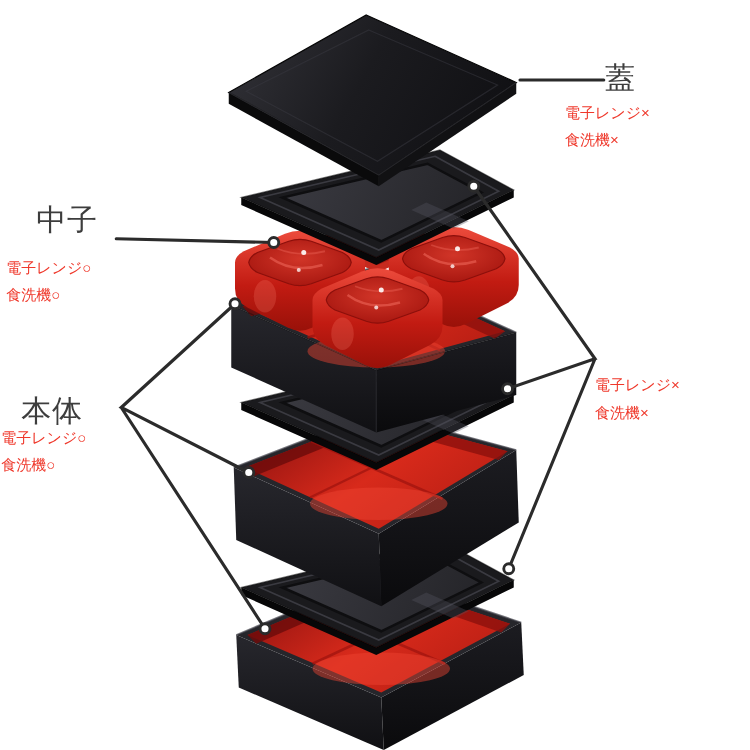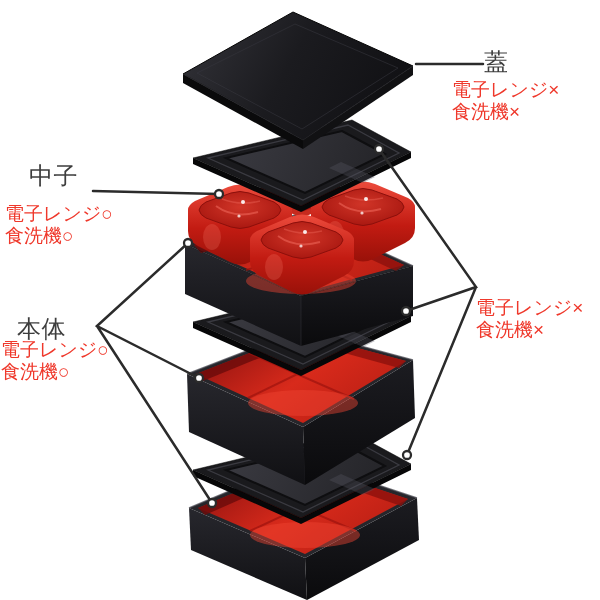--- a/index.html
+++ b/index.html
@@ -1,21 +1,21 @@
 <!DOCTYPE html>
 <html><head>
 <meta charset="utf-8">
 <style>
   html,body{margin:0;padding:0;background:#ffffff;}
   #stage{position:relative;width:600px;height:600px;background:#ffffff;overflow:hidden;
          font-family:"Liberation Sans","DejaVu Sans",sans-serif;}
   #art{position:absolute;left:0;top:0;}
   .label{position:absolute;white-space:nowrap;}
   .label-title{font-size:24px;color:#3d3d3d;letter-spacing:0.5px;}
-  .warn{font-size:19px;line-height:22px;color:#ef382b;}
+  .warn{font-size:12px;line-height:22px;color:#ef382b;}
 </style>
 </head>
 <body>
 
 <div id="stage">
 
 <svg id="art" width="600" height="600" viewBox="0 0 600 600">
   <defs>
     <linearGradient id="gLid" x1="183" y1="12" x2="413" y2="140" gradientUnits="userSpaceOnUse">
       <stop offset="0" stop-color="#34343a"></stop>

